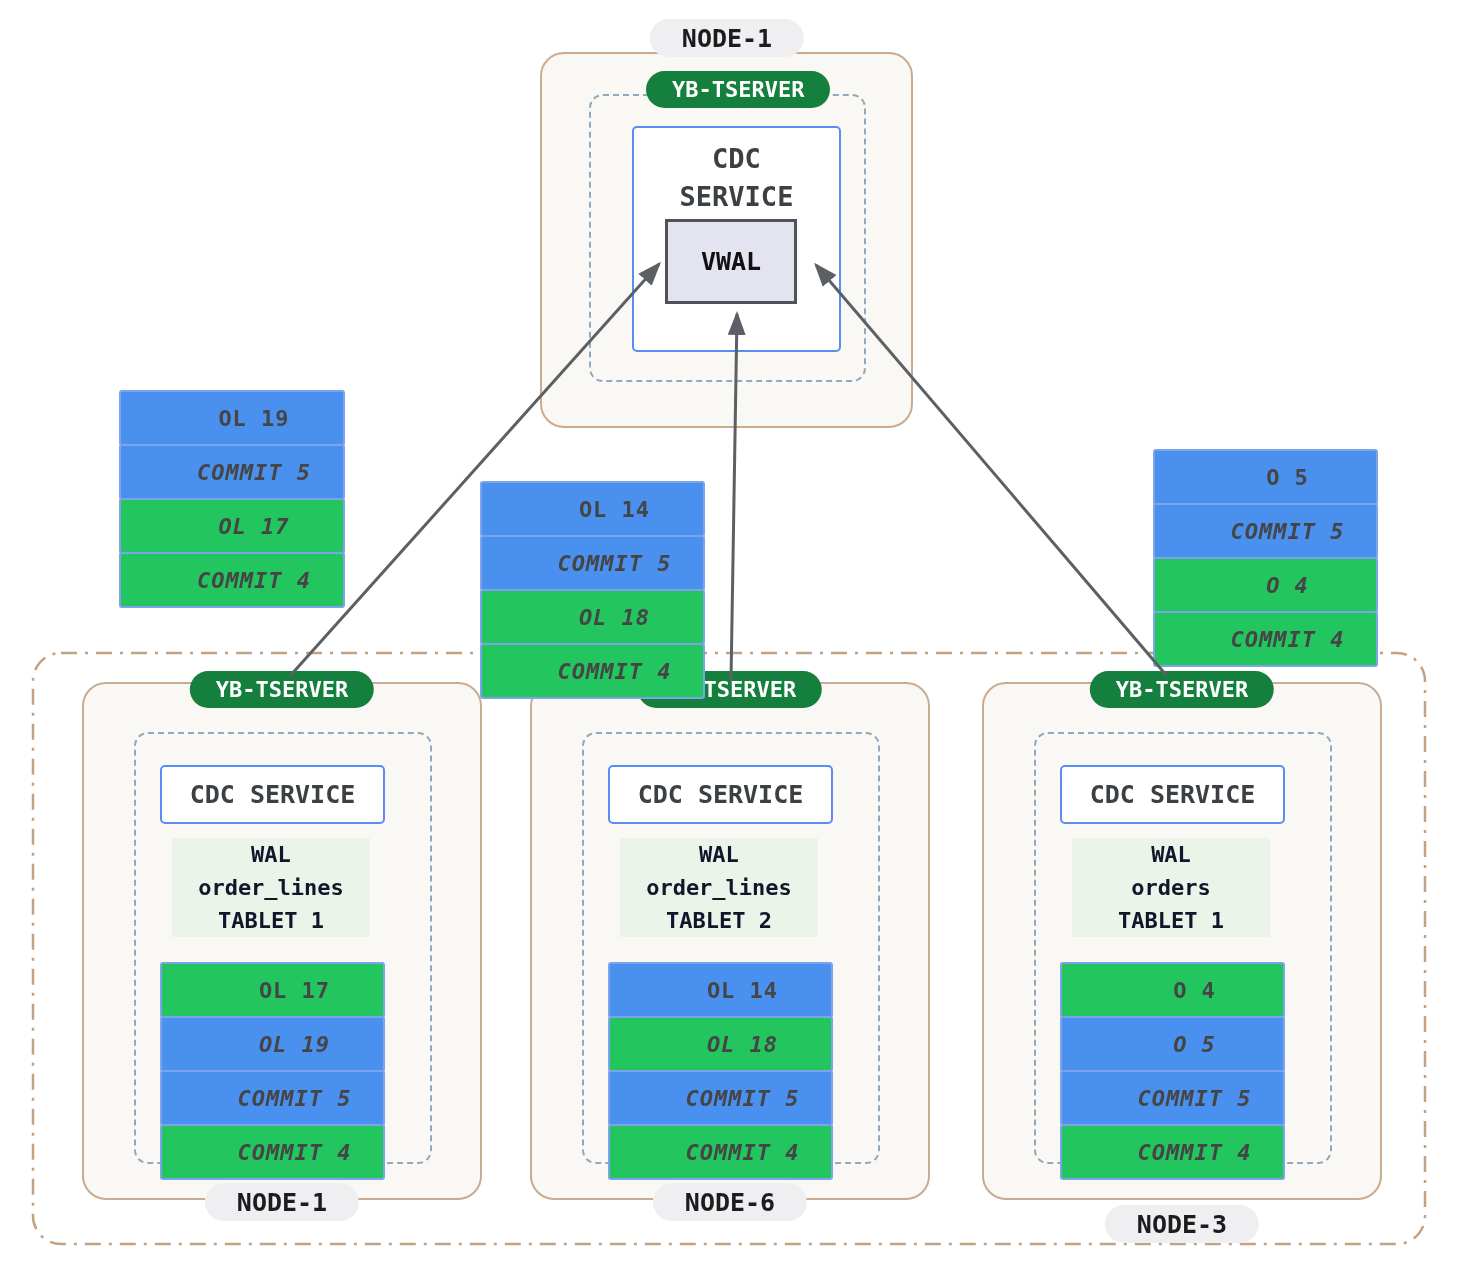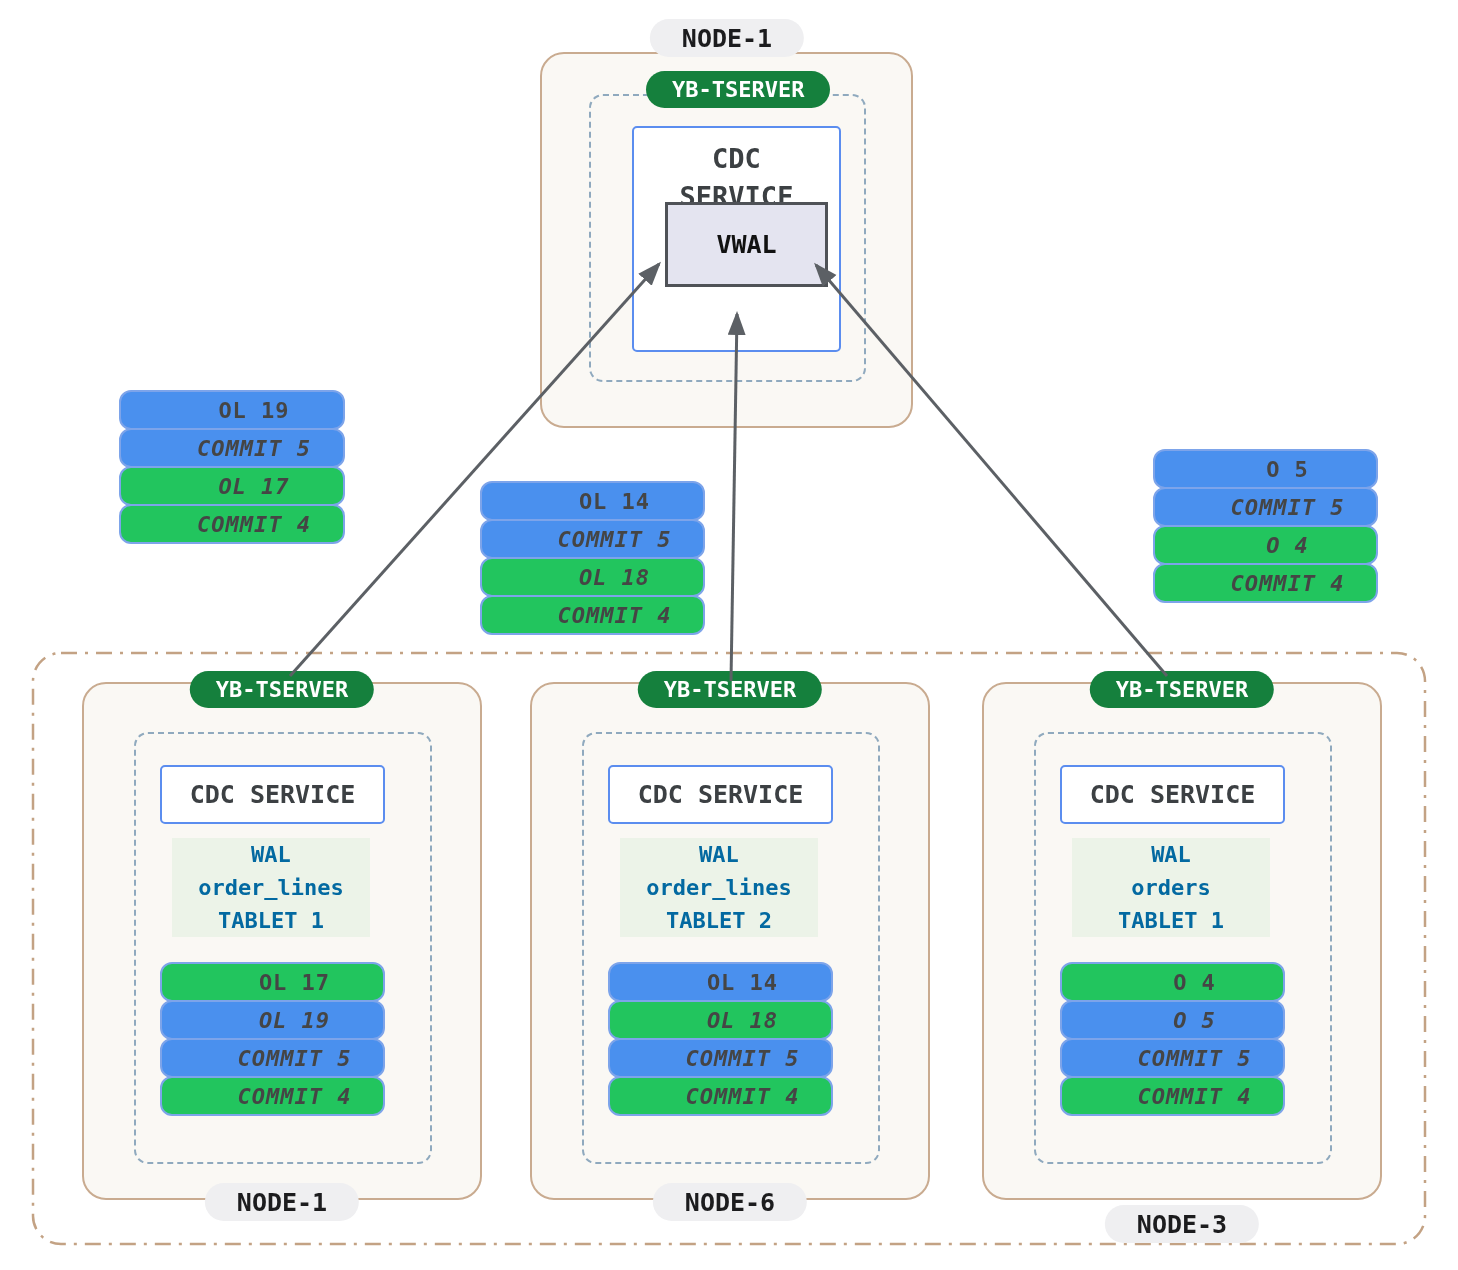--- a/index.html
+++ b/index.html
@@ -90,37 +90,37 @@
     display: flex;
     align-items: center;
     justify-content: center;
     z-index: 4;
   }
 
   
   .wal-area {
     position: absolute;
     background: #ecf3e8;
-    color: #0369a1;
+    color: #0f172a;
     font-size: 22px;
     line-height: 1.5;
     text-align: center;
     white-space: pre-line;
     display: flex;
     align-items: center;
     justify-content: center;
     z-index: 2;
   }
 
   
   .stack { position: absolute; z-index: 2; }
   .record {
-    height: 40px;
+    height: 56px;
     border: 2px solid #7da4ea;
-    border-radius: 12px;
+    border-radius: 3px;
     display: flex;
     align-items: center;
     justify-content: center;
     font-size: 22px;
     color: #454545;
     letter-spacing: 1px;
     padding-left: 44px;
   }
   .record + .record { margin-top: -2px; font-style: italic; }
   .record.blue  { background: #4a90ee; }
@@ -144,21 +144,21 @@
 
   <div class="pill gray center-x" style="left:727px; top:19px;">NODE-1</div>
 
   <div class="pill orange" style="left:646px; top:71px;">YB-TSERVER</div>
 
   <div class="dashed-box" style="left:589px; top:94px; width:277px; height:288px;"></div>
 
   <div class="cdc-box top-variant" style="left:632px; top:126px; width:209px; height:226px;">CDC
 SERVICE</div>
 
-  <div class="vwal-box" style="left:665px; top:202px; width:163px; height:85px;">VWAL</div>
+  <div class="vwal-box" style="left:665px; top:219px; width:132px; height:85px;">VWAL</div>
 
   <div class="stack" style="left:119px; top:390px; width:226px;">
     <div class="record blue">OL 19</div>
     <div class="record blue">COMMIT 5</div>
     <div class="record green">OL 17</div>
     <div class="record green">COMMIT 4</div>
   </div>
 
   <div class="stack" style="left:480px; top:481px; width:225px;">
     <div class="record blue">OL 14</div>

